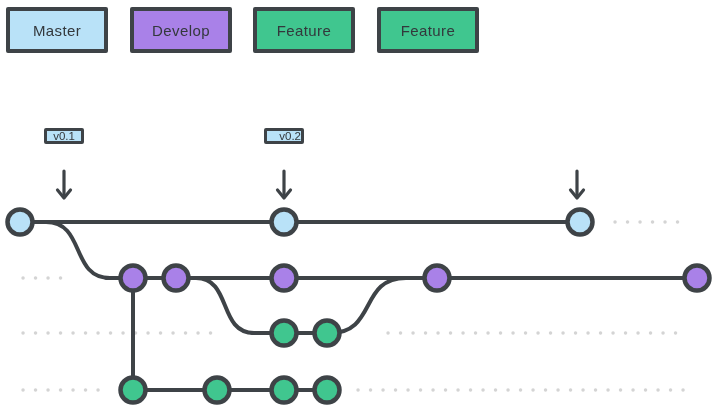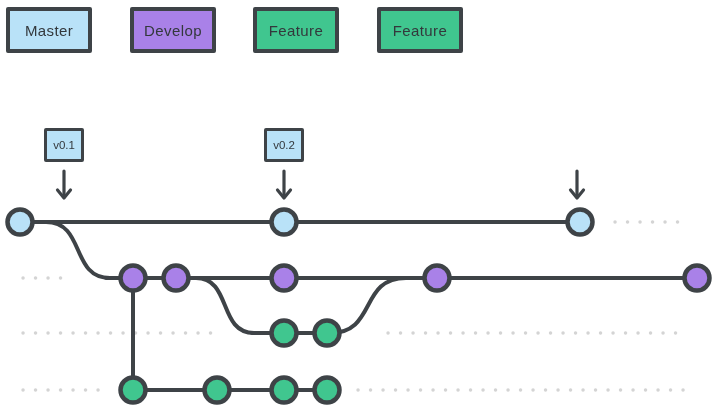--- a/index.html
+++ b/index.html
@@ -10,33 +10,33 @@
     overflow: hidden;
   }
   .stage {
     position: relative;
     width: 720px; height: 410px;
     background: #ffffff;
   }
   .legend-box {
     position: absolute;
     top: 7px;
-    width: 86px; height: 46px;
+    width: 102px; height: 46px;
     box-sizing: border-box;
     border: 4px solid #3e4347;
     border-radius: 2px;
     display: flex; align-items: center; justify-content: center;
     font-size: 15px;
     letter-spacing: 0.4px;
     color: #33383c;
   }
   .tag {
     position: absolute;
     top: 128px;
-    width: 40px; height: 34px;
+    width: 40px; height: 16px;
     box-sizing: border-box;
     border: 3.5px solid #3e4347;
     border-radius: 2px;
     display: flex; align-items: center; justify-content: center;
     font-size: 11.5px;
     color: #33383c;
   }
   svg.graph {
     position: absolute;
     left: 0; top: 0;
@@ -57,21 +57,21 @@
   <div class="legend-box" style="left: 253px; background: rgb(64, 198, 143);">
     <span>Feature</span>
   </div>
   <div class="legend-box" style="left: 377px; background: rgb(64, 198, 143);">
     <span>Feature</span>
   </div>
 
   <div class="tag" style="left: 44px; background: rgb(185, 226, 248);">
     <span>v0.1</span>
   </div>
-  <div class="tag" style="left: 264px; background: rgb(185, 226, 248);">
+  <div class="tag" style="left: 264px; background: rgb(185, 226, 248); justify-content: flex-end;">
     <span>v0.2</span>
   </div>
 
   <svg class="graph" id="graph" viewBox="0 0 720 410">
       <line x1="615" y1="222" x2="686" y2="222" stroke="#d4d4d4" stroke-width="3.4" stroke-linecap="round" stroke-dasharray="0.1 12.4"></line>
       <line x1="23" y1="278" x2="64" y2="278" stroke="#d4d4d4" stroke-width="3.4" stroke-linecap="round" stroke-dasharray="0.1 12.4"></line>
       <line x1="23" y1="333" x2="222" y2="333" stroke="#d4d4d4" stroke-width="3.4" stroke-linecap="round" stroke-dasharray="0.1 12.4"></line>
       <line x1="388" y1="333" x2="686" y2="333" stroke="#d4d4d4" stroke-width="3.4" stroke-linecap="round" stroke-dasharray="0.1 12.4"></line>
       <line x1="23" y1="390" x2="99" y2="390" stroke="#d4d4d4" stroke-width="3.4" stroke-linecap="round" stroke-dasharray="0.1 12.4"></line>
       <line x1="358" y1="390" x2="686" y2="390" stroke="#d4d4d4" stroke-width="3.4" stroke-linecap="round" stroke-dasharray="0.1 12.4"></line>

